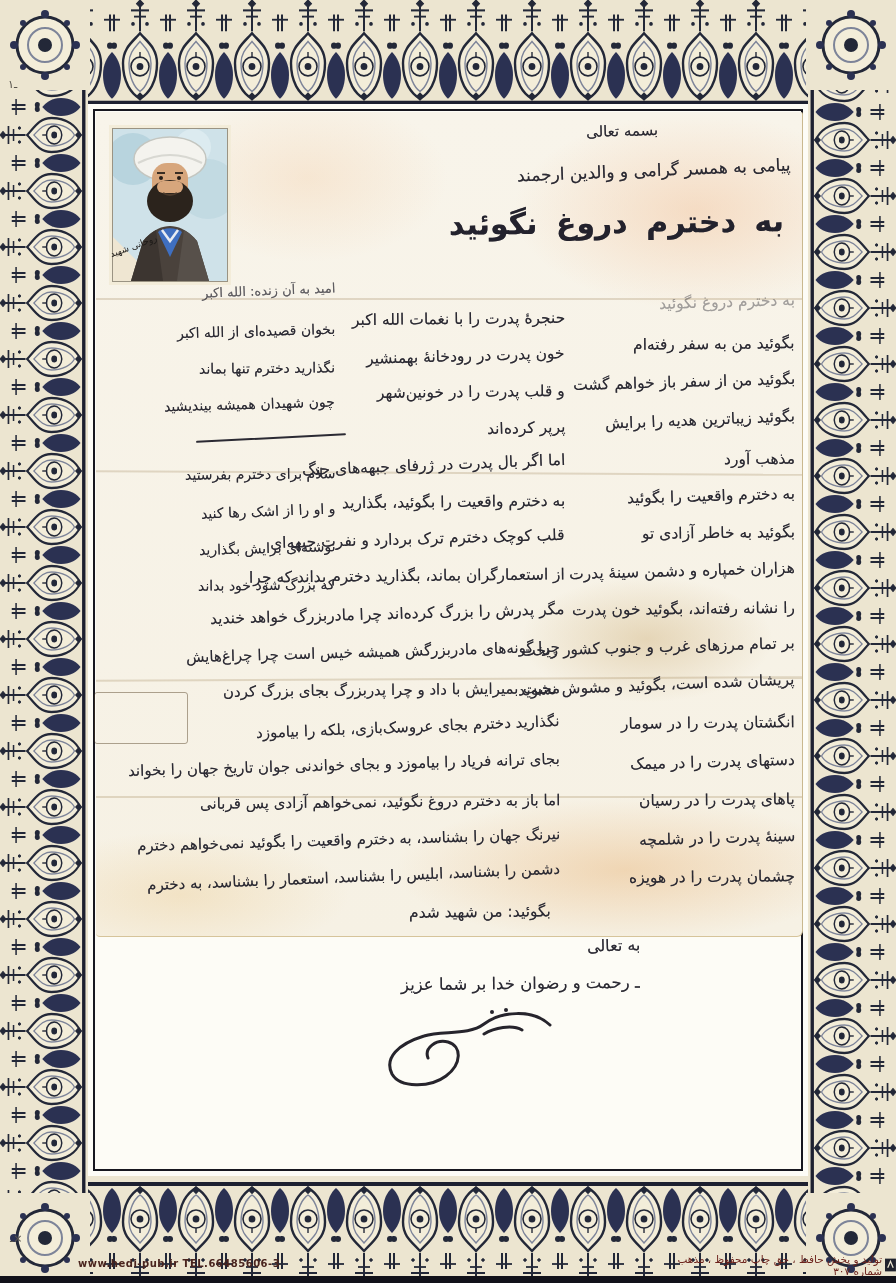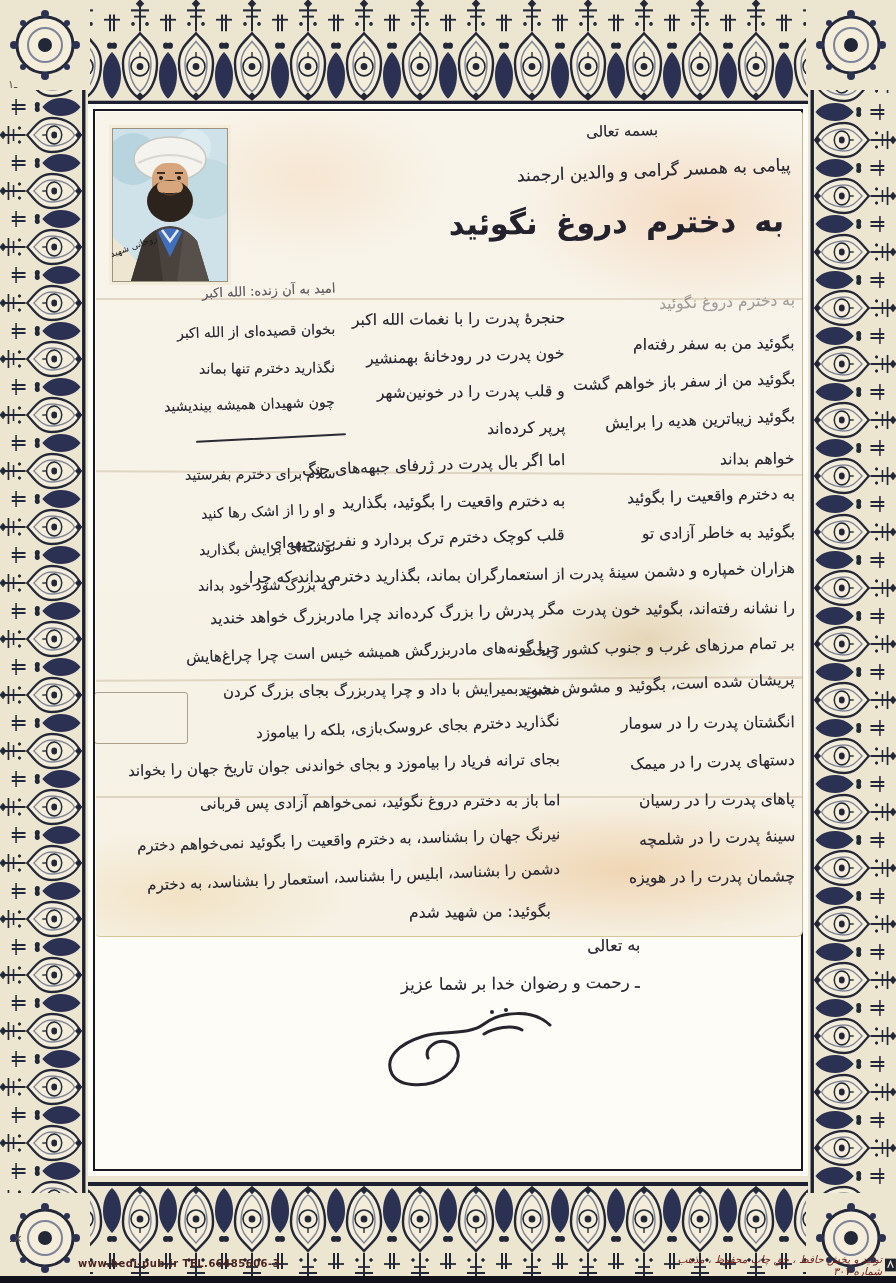--- a/index.html
+++ b/index.html
@@ -40,21 +40,21 @@
   .t1{transform:rotate(-1.6deg);} .t2{transform:rotate(-.6deg);} .t3{transform:rotate(-2.3deg);}
   .faded{opacity:.42;}
   #title{font-size:30px;font-weight:bold;letter-spacing:2px;word-spacing:8px;color:#23222d;}
   #subtitle{font-size:17px;}
   #divider{position:absolute;left:196px;top:437px;width:150px;height:2px;background:#2b2a33;transform:rotate(-3deg);border-radius:2px;}
   #signature{position:absolute;left:372px;top:1000px;}
   .marginMark{position:absolute;color:#55514a;font-size:11px;}
   
   #pubLeft{position:absolute;left:78px;top:1258px;font-size:10px;font-weight:bold;color:#4a241e;letter-spacing:.5px;}
   #pubRight{position:absolute;left:648px;top:1253px;display:flex;align-items:center;gap:3px;direction:rtl;}
-  #pubRight span{font-size:10.5px;color:#6d231c;font-style:italic;}
+  #pubRight span{font-size:10.5px;color:#6d231c;}
 </style>
 </head>
 <body>
 
 <div id="stage">
 
   <svg width="0" height="0" style="position:absolute">
     <defs>
       <pattern id="bord" width="56" height="104" patternUnits="userSpaceOnUse">
         <rect width="56" height="104" fill="#ece5d0"></rect>
@@ -205,21 +205,21 @@
   </div>
 
   <div class="hw t1" style="right:238px;top:122px;font-size:15px" dir="rtl">بسمه تعالی</div>
   <div class="hw t3" id="subtitle" style="right:105px;top:160px" dir="rtl">پیامی به همسر گرامی و والدین ارجمند</div>
   <div class="hw t2" id="title" style="right:112px;top:205px" dir="rtl">به دخترم دروغ نگوئید</div>
 
   <div class="hw cr t1 faded" style="top:293px" dir="rtl">به دخترم دروغ نگوئید</div>
   <div class="hw cr t2" style="top:335px" dir="rtl">بگوئید من به سفر رفته‌ام</div>
   <div class="hw cr t1" style="top:373px" dir="rtl">بگوئید من از سفر باز خواهم گشت</div>
   <div class="hw cr t3" style="top:411px" dir="rtl">بگوئید زیباترین هدیه را برایش</div>
-  <div class="hw cr t2" style="top:450px" dir="rtl">خواهم بداند</div>
+  <div class="hw cr t2" style="top:450px" dir="rtl">مذهب آورد</div>
   <div class="hw cr t1" style="top:487px" dir="rtl">به دخترم واقعیت را بگوئید</div>
   <div class="hw cr t2" style="top:524px" dir="rtl">بگوئید به خاطر آزادی تو</div>
   <div class="hw cr t1" style="top:562px" dir="rtl">هزاران خمپاره و دشمن سینهٔ پدرت</div>
   <div class="hw cr t2" style="top:600px" dir="rtl">را نشانه رفته‌اند، بگوئید خون پدرت</div>
   <div class="hw cr t1" style="top:638px" dir="rtl">بر تمام مرزهای غرب و جنوب کشور ریخت</div>
   <div class="hw cr t3" style="top:676px" dir="rtl">پریشان شده است، بگوئید و مشوش نشوید</div>
   <div class="hw cr t2" style="top:714px" dir="rtl">انگشتان پدرت را در سومار</div>
   <div class="hw cr t1" style="top:753px" dir="rtl">دستهای پدرت را در میمک</div>
   <div class="hw cr t2" style="top:791px" dir="rtl">پاهای پدرت را در رسیان</div>
   <div class="hw cr t1" style="top:829px" dir="rtl">سینهٔ پدرت را در شلمچه</div>

